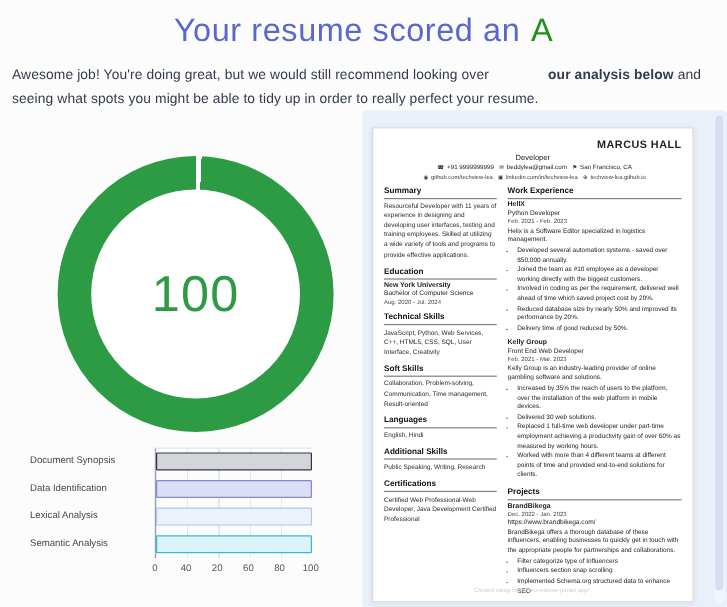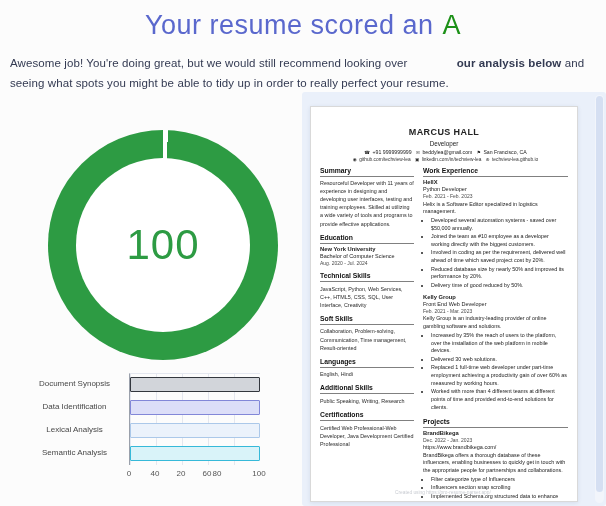--- a/index.html
+++ b/index.html
@@ -36,36 +36,36 @@
   .grid{
     position:absolute;left:104px;top:0;width:131px;height:92px;
     background:repeating-linear-gradient(to right,#e4e7ef 0 1px,transparent 1px 26px);
     border-top:1px solid #e4e7ef;border-left:1px solid #9aa0ab;box-sizing:border-box;
   }
   .bar{position:absolute;left:0;height:15px;border:1px solid;border-radius:1px;box-sizing:border-box;}
   .bar-0{top:3px;background:var(--bar-doc-fill,#d2d5da);border-color:var(--bar-doc-border,#33373d);}
   .bar-1{top:26px;background:var(--bar-data-fill,#dcdef8);border-color:var(--bar-data-border,#8287d8);}
   .bar-2{top:49px;background:var(--bar-lex-fill,#ebf2fb);border-color:var(--bar-lex-border,#abc8e9);}
   .bar-3{top:72px;background:var(--bar-sem-fill,#d9f3f9);border-color:var(--bar-sem-border,#36b9d9);}
-  .blabel{position:absolute;left:0;width:99px;text-align:center;font-size:8px;color:#474747;}
+  .blabel{position:absolute;left:0;width:99px;text-align:left;font-size:8px;color:#474747;}
   .bl-0{top:6px}.bl-1{top:29px}.bl-2{top:52px}.bl-3{top:75px}
   .tick{position:absolute;top:96px;transform:translateX(-50%);font-size:8px;color:#555;}
   
   .preview{
     position:absolute;left:302px;top:92px;width:304px;height:414px;
     background:var(--panel-bg,#eaf0fa);border-radius:3px;
   }
   .scrollbar{position:absolute;right:2px;top:3px;bottom:3px;width:9px;background:#f2f5fb;border-radius:5px;}
   .scrollbar .thumb{width:7px;margin:1px;height:97%;background:#d5dff2;border-radius:5px;}
   .resume-page{
     position:absolute;left:8px;top:14px;width:268px;height:396px;background:#fff;
     border:1px solid #d9d9d9;box-shadow:0 1px 4px rgba(40,60,110,.10);
     overflow:hidden;box-sizing:border-box;padding:8px 9px;color:#222;
   }
-  .r-name{text-align:center;font-size:9px;font-weight:700;letter-spacing:.4px;margin-top:12px;}
+  .r-name{text-align:right;font-size:9px;font-weight:700;letter-spacing:.4px;margin-top:0;}
   .r-role{text-align:center;font-size:6.3px;margin-top:2.5px;color:#222;}
   .r-contact{text-align:center;font-size:5.2px;margin-top:2.5px;color:#222;}
   .r-links{text-align:center;font-size:4.8px;margin-top:1.5px;color:#333;}
   .r-contact .ic,.r-links .ic{font-size:4.6px;margin:0 1px 0 3px;}
   .cols{display:flex;gap:9px;margin-top:5px;}
   .col-l{width:94px;flex-shrink:0;}
   .col-r{flex:1;min-width:0;}
   .sec-h{
     font-size:6.8px;font-weight:700;color:#111;border-bottom:1px solid #808080;
     padding-bottom:2px;margin:6px 0 2.5px;
@@ -100,21 +100,21 @@
   <div class="grid">
     <div class="bar bar-0" style="width: 100%;"></div>
     <div class="bar bar-1" style="width: 100%;"></div>
     <div class="bar bar-2" style="width: 100%;"></div>
     <div class="bar bar-3" style="width: 100%;"></div>
   </div>
   <span class="tick" style="left:104px">0</span>
   <span class="tick" style="left:130px">40</span>
   <span class="tick" style="left:156px">20</span>
   <span class="tick" style="left:182px">60</span>
-  <span class="tick" style="left:192px">80</span>
+  <span class="tick" style="left:208px">80</span>
   <span class="tick" style="left:234px">100</span>
 </div>
 
 <div class="preview">
   <div class="resume-page">
     <div class="r-name">MARCUS HALL</div>
     <div class="r-role">Developer</div>
     <div class="r-contact">
       <span class="ic">☎</span>
       <span>+91 9999999999</span>

